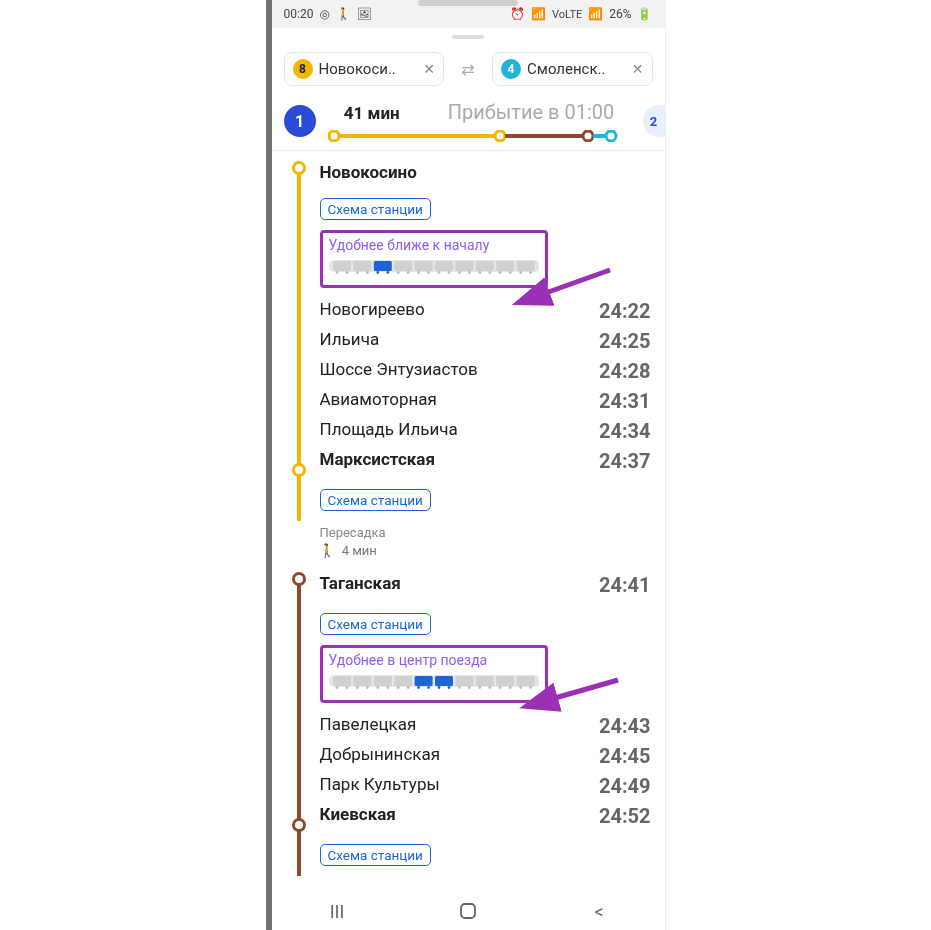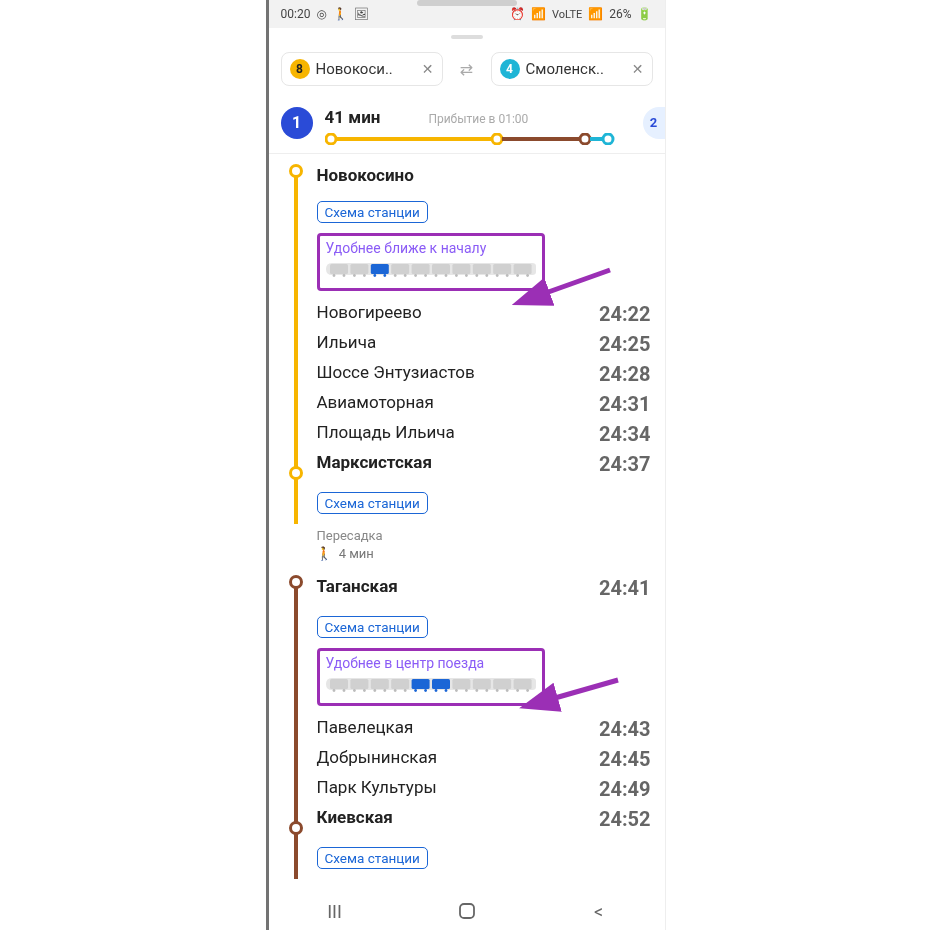--- a/index.html
+++ b/index.html
@@ -9,21 +9,21 @@
     width: 931px;
     height: 930px;
     position: relative;
   }
   .phone {
     width: 400px;
     margin: 0 auto;
     background: #fff;
     position: relative;
     height: 930px;
-    border-left: 3px solid #737373;
+    border-left: 6px solid #737373;
     border-right: 1px solid #eee;
   }
   .top-handle {
     position: absolute;
     top: 0; left: 50%; transform: translateX(-50%);
     width: 100px; height: 6px;
     background: #cfcfcf;
     border-radius: 3px;
   }
   .statusbar {
@@ -62,21 +62,21 @@
     border-bottom: 1px solid #eee;
   }
   .routenum {
     width: 32px; height: 32px; border-radius: 50%;
     background: #2a4bd7; color: #fff; font-weight: 700;
     display: flex; align-items: center; justify-content: center;
     font-size: 16px;
   }
   .summary-mid { flex: 1; }
   .summary-mid .dur { font-weight: 700; font-size: 17px; color: #222; }
-  .summary-right { color: #aaa; font-size: 12px; margin-top: 12px; }
+  .summary-right { color: #aaa; font-size: 20px; }
   .routeline { margin-top: 6px; position: relative; height: 12px; }
   .routeline svg { display: block; }
   .nextroute {
     width: 22px; height: 32px; border-radius: 16px 0 0 16px;
     background: #e6f0ff; color: #2a4bd7; font-weight: 700;
     display: flex; align-items: center; justify-content: center;
     font-size: 13px; margin-right: -12px;
   }
 
   .timeline { padding: 0 14px 6px 14px; }
@@ -156,21 +156,21 @@
     <div class="chip">
       <span class="linebadge" style="background:#1fb5d6;color:#fff;">4</span>
       <span class="txt">Смоленск..</span>
       <span class="close">✕</span>
     </div>
   </div>
 
   <div class="summary">
     <div class="routenum">1</div>
     <div class="summary-mid">
-      <div style="display:flex;justify-content:flex-start;align-items:baseline;gap:48px;">
+      <div style="display:flex;justify-content:center;align-items:baseline;gap:48px;">
         <span class="dur">41 мин</span>
         <span class="summary-right">Прибытие в 01:00</span>
       </div>
       <div class="routeline">
         <svg width="290" height="12" viewBox="0 0 290 12">
           <circle cx="6" cy="6" r="5" fill="#fff" stroke="#f7b500" stroke-width="3"></circle>
           <line x1="11" y1="6" x2="168" y2="6" stroke="#f7b500" stroke-width="4"></line>
           <circle cx="172" cy="6" r="5" fill="#fff" stroke="#f7b500" stroke-width="3"></circle>
           <line x1="177" y1="6" x2="256" y2="6" stroke="#8b4a2d" stroke-width="4"></line>
           <circle cx="260" cy="6" r="5" fill="#fff" stroke="#8b4a2d" stroke-width="3"></circle>

